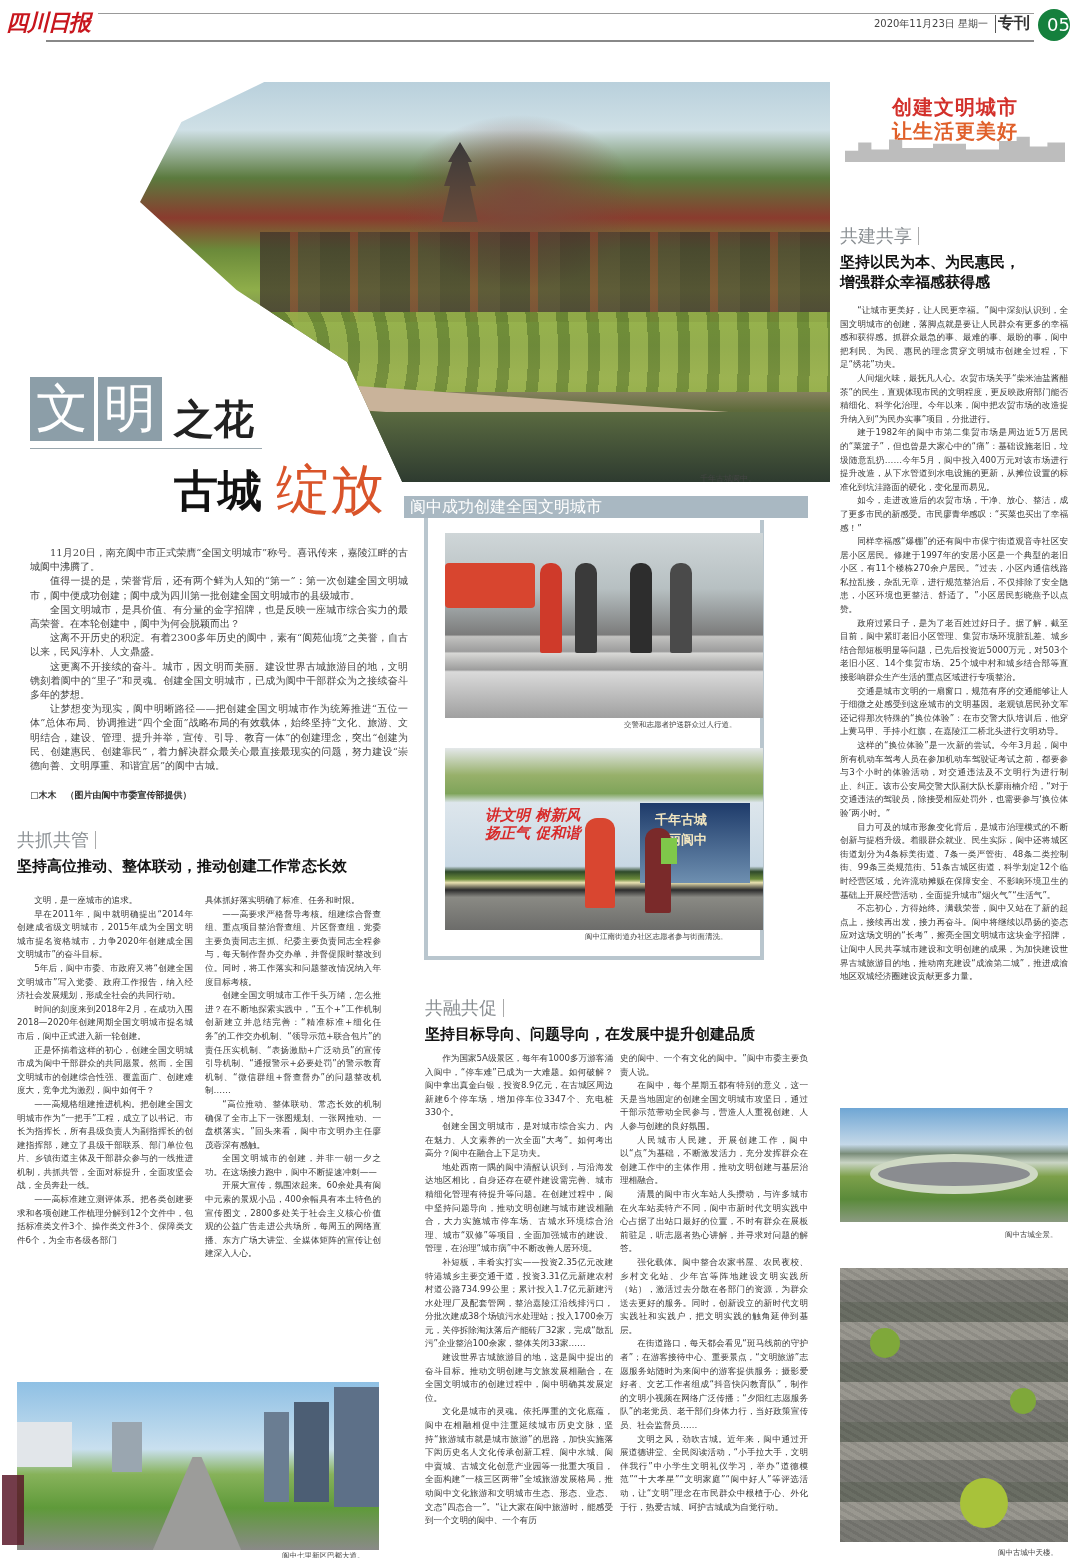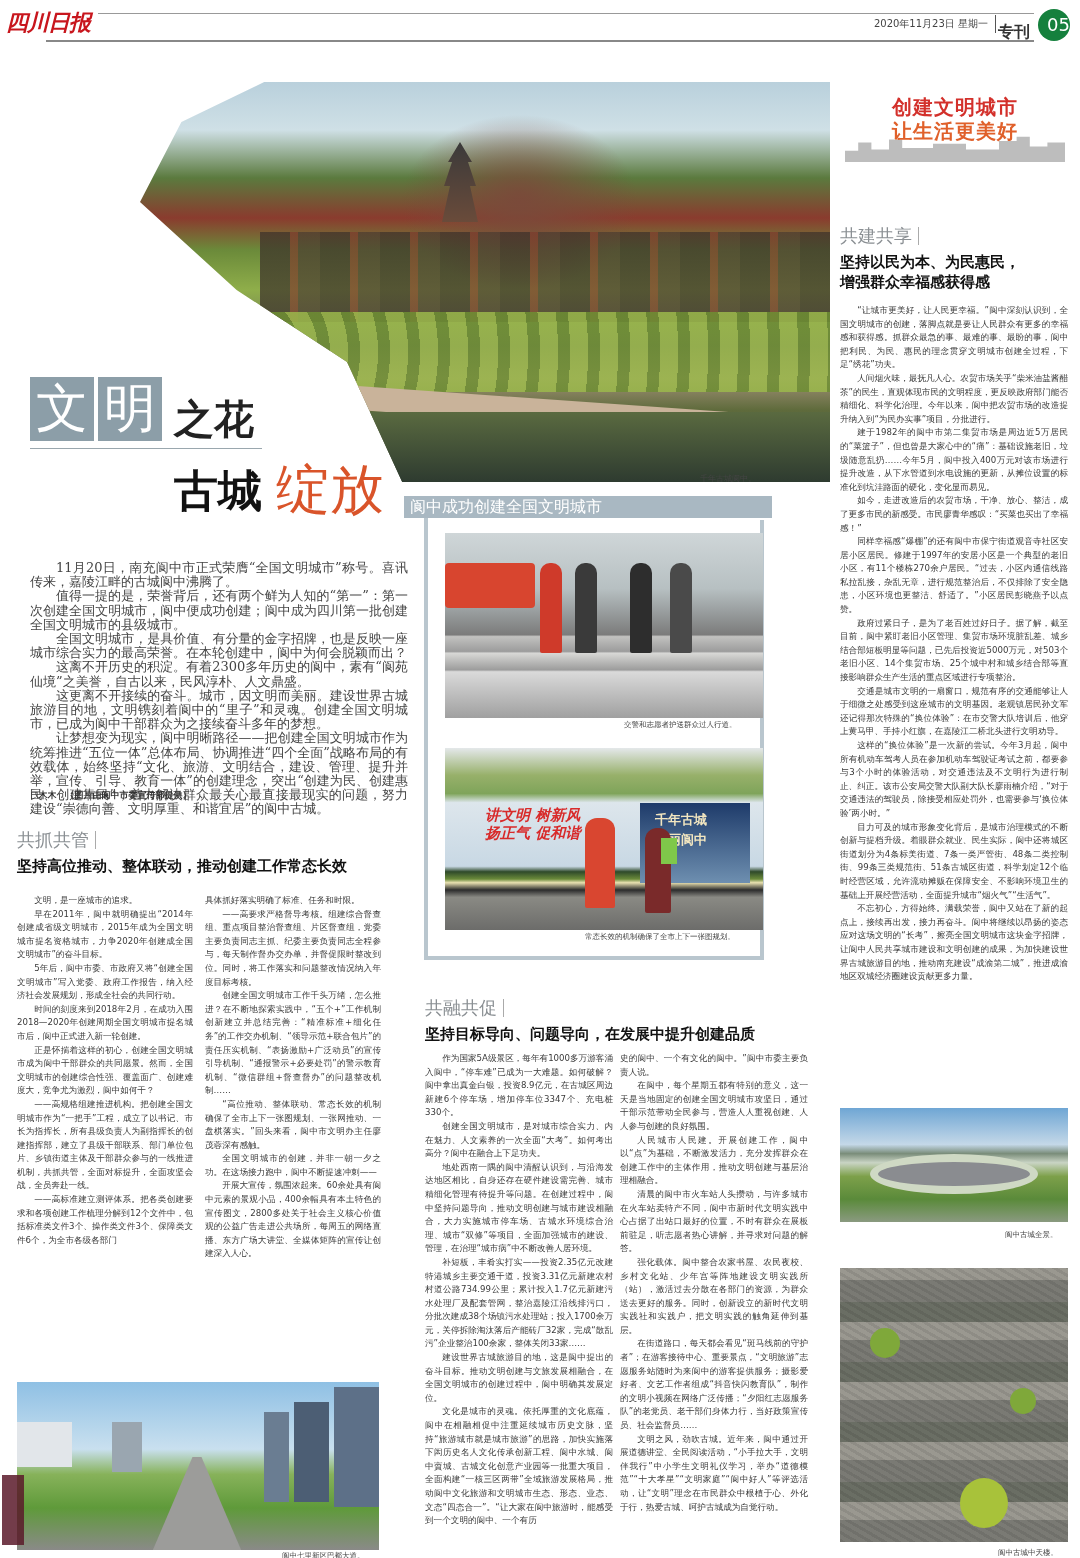--- a/index.html
+++ b/index.html
@@ -6,21 +6,21 @@
   html, body { width: 1080px; height: 1558px; background: #ffffff; overflow: hidden; }
   body { position: relative; font-family: "DejaVu Sans", sans-serif; color: #333; }
 
   
   .masthead { position: absolute; left: 0; top: 0; width: 1080px; height: 44px; }
   .masthead .logo { position: absolute; left: 6px; top: 8px; font-family: "DejaVu Serif", serif; font-size: 22px; font-weight: bold; color: #c8161d; font-style: italic; letter-spacing: -1px; }
   .masthead .rule-top { position: absolute; left: 98px; right: 46px; top: 13px; height: 1px; background: #999; }
   .masthead .rule-bot { position: absolute; left: 46px; right: 46px; top: 40px; height: 2px; background: #888; }
   .masthead .date { position: absolute; right: 92px; top: 17px; font-size: 10px; color: #444; }
   .masthead .sep { position: absolute; right: 84px; top: 15px; width: 1px; height: 18px; background: #555; }
-  .masthead .section { position: absolute; right: 50px; top: 22px; font-size: 16px; font-weight: bold; color: #333; }
+  .masthead .section { position: absolute; right: 50px; top: 13px; font-size: 16px; font-weight: bold; color: #333; }
   .masthead .pagenum { position: absolute; right: 10px; top: 9px; width: 32px; height: 32px; border-radius: 50%; background: #15803d; color: #fff; font-size: 18px; text-align: right; line-height: 32px; }
 
   
   .hero { position: absolute; left: 140px; top: 82px; width: 690px; height: 400px; overflow: hidden;
     background:
       radial-gradient(ellipse at 55% 30%, #7a4a3a 0%, transparent 22%),
       linear-gradient(180deg, #b9d0dc 0%, #cfe0e6 12%, #5b7a3e 24%, #8a3b2e 34%, #6b8a3a 42%, #8fae4a 52%, #6b6b5e 66%, #a39278 74%, #5f6b3c 82%, #3e4a36 100%);
     clip-path: polygon(18% 0, 100% 0, 100% 100%, 38% 100%, 30% 70%, 14% 52%, 0 30%, 6% 10%);
   }
   .hero .pagoda { position: absolute; left: 300px; top: 60px; width: 40px; height: 80px; background: linear-gradient(#3a3a3a, #6a4b3a); clip-path: polygon(50% 0, 80% 25%, 70% 25%, 90% 55%, 75% 55%, 95% 100%, 5% 100%, 25% 55%, 10% 55%, 30% 25%, 20% 25%); }
@@ -30,21 +30,21 @@
   .hero .water { position: absolute; left: 160px; right: 0; bottom: 0; height: 70px; background: linear-gradient(180deg, #5a6a40, #2e3b30); }
   .hero-caption { position: absolute; left: 700px; top: 473px; font-family: "DejaVu Serif", serif; font-size: 8px; color: #444; }
 
   
   .title-wenming { position: absolute; left: 30px; top: 377px; display: flex; gap: 4px; }
   .title-wenming .box { width: 64px; height: 64px; background: #8c9ea8; color: #fff; font-family: "DejaVu Serif", serif; font-size: 52px; line-height: 62px; text-align: center; }
   .title-zhihua { position: absolute; left: 174px; top: 392px; font-size: 40px; font-weight: bold; color: #222; }
   .title-rule { position: absolute; left: 30px; top: 448px; width: 232px; height: 1px; background: #9aa7ae; }
   .title-gucheng { position: absolute; left: 174px; top: 462px; font-size: 44px; font-weight: bold; color: #111; }
   .title-zhanfang { position: absolute; left: 276px; top: 454px; font-family: "DejaVu Serif", serif; font-size: 54px; color: #d9542a; }
-  .subtitle-band { position: absolute; left: 404px; top: 496px; width: 368px; height: 22px; background: #a9b8c2; color: #fff; font-size: 16px; line-height: 22px; padding-left: 6px; }
+  .subtitle-band { position: absolute; left: 404px; top: 496px; width: 404px; height: 22px; background: #a9b8c2; color: #fff; font-size: 16px; line-height: 22px; padding-left: 6px; }
 
   
   .banner { position: absolute; left: 845px; top: 92px; width: 220px; height: 70px; }
   .banner .skyline { position: absolute; left: 0; right: 0; bottom: 0; height: 28px; background: #bdbdbd; clip-path: polygon(0 100%, 0 60%, 6% 60%, 6% 30%, 12% 30%, 12% 55%, 20% 55%, 20% 20%, 26% 20%, 26% 50%, 40% 50%, 40% 35%, 55% 35%, 55% 55%, 70% 55%, 70% 25%, 78% 25%, 78% 10%, 84% 10%, 84% 45%, 92% 45%, 92% 30%, 100% 30%, 100% 100%); }
   .banner .line1, .banner .line2 { position: absolute; left: 0; width: 220px; text-align: center; font-weight: bold; font-size: 20px; letter-spacing: 1px; }
   .banner .line1 { top: 2px; color: #d3302b; }
   .banner .line2 { top: 26px; color: #e0602a; }
 
   
   .sec-kicker { position: absolute; font-family: "DejaVu Serif", serif; font-size: 18px; color: #8a8f93; }
@@ -134,21 +134,21 @@
 <div class="title-wenming">
   <div class="box">文</div>
   <div class="box">明</div>
 </div>
 <div class="title-zhihua">之花</div>
 <div class="title-rule"></div>
 <div class="title-gucheng">古城</div>
 <div class="title-zhanfang">绽放</div>
 <div class="subtitle-band">阆中成功创建全国文明城市</div>
 
-<div class="col serif" style="left:30px; top:546px; width:378px; font-size:13px; line-height:14.2px;margin-top:15px;">
+<div class="col serif" style="left:30px; top:546px; width:378px; font-size:10px; line-height:14.2px;">
   <p>11月20日，南充阆中市正式荣膺“全国文明城市”称号。喜讯传来，嘉陵江畔的古城阆中沸腾了。</p>
   <p>值得一提的是，荣誉背后，还有两个鲜为人知的“第一”：第一次创建全国文明城市，阆中便成功创建；阆中成为四川第一批创建全国文明城市的县级城市。</p>
   <p>全国文明城市，是具价值、有分量的金字招牌，也是反映一座城市综合实力的最高荣誉。在本轮创建中，阆中为何会脱颖而出？</p>
   <p>这离不开历史的积淀。有着2300多年历史的阆中，素有“阆苑仙境”之美誉，自古以来，民风淳朴、人文鼎盛。</p>
   <p>这更离不开接续的奋斗。城市，因文明而美丽。建设世界古城旅游目的地，文明镌刻着阆中的“里子”和灵魂。创建全国文明城市，已成为阆中干部群众为之接续奋斗多年的梦想。</p>
   <p>让梦想变为现实，阆中明晰路径——把创建全国文明城市作为统筹推进“五位一体”总体布局、协调推进“四个全面”战略布局的有效载体，始终坚持“文化、旅游、文明结合，建设、管理、提升并举，宣传、引导、教育一体”的创建理念，突出“创建为民、创建惠民、创建靠民”，着力解决群众最关心最直接最现实的问题，努力建设“崇德向善、文明厚重、和谐宜居”的阆中古城。</p>
 </div>
 <div class="byline">□木木　（图片由阆中市委宣传部提供）</div>
 
 <div class="sec-kicker" style="left:17px; top:828px;">共抓共管</div>
@@ -185,21 +185,21 @@
 <div class="photo2">
   <div class="wall2"></div>
   <div class="slogan1" style="white-space:pre;">讲文明 树新风
 扬正气 促和谐</div>
   <div class="slogan2" style="white-space:pre;">千年古城
 美丽阆中</div>
   <div class="vol1"></div>
   <div class="vol2"></div>
   <div class="tank"></div>
 </div>
-<div class="cap2">常态长效的机制确保了全市上下一张图规划。</div>
+<div class="cap2">阆中江南街道办社区志愿者参与街面清洗。</div>
 
 <div class="sec-kicker" style="left:425px; top:996px;">共融共促</div>
 <div class="sec-head" style="left:425px; top:1024px;">坚持目标导向、问题导向，在发展中提升创建品质</div>
 <div class="col" style="left:425px; top:1052px; width:188px; height:504px; overflow:hidden;">
   <p>作为国家5A级景区，每年有1000多万游客涌入阆中，“停车难”已成为一大难题。如何破解？阆中拿出真金白银，投资8.9亿元，在古城区周边新建6个停车场，增加停车位3347个、充电桩330个。</p>
   <p>创建全国文明城市，是对城市综合实力、内在魅力、人文素养的一次全面“大考”。如何考出高分？阆中在融合上下足功夫。</p>
   <p>地处西南一隅的阆中清醒认识到，与沿海发达地区相比，自身还存在硬件建设需完善、城市精细化管理有待提升等问题。在创建过程中，阆中坚持问题导向，推动文明创建与城市建设相融合，大力实施城市停车场、古城水环境综合治理、城市“双修”等项目，全面加强城市的建设、管理，在治理“城市病”中不断改善人居环境。</p>
   <p>补短板，丰肴实打实——投资2.35亿元改建特港城乡主要交通干道，投资3.31亿元新建农村村道公路734.99公里；累计投入1.7亿元新建污水处理厂及配套管网，整治嘉陵江沿线排污口，分批次建成38个场镇污水处理站；投入1700余万元，关停拆除淘汰落后产能砖厂32家，完成“散乱污”企业整治100余家，整体关闭33家……</p>
   <p>建设世界古城旅游目的地，这是阆中提出的奋斗目标。推动文明创建与文旅发展相融合，在全国文明城市的创建过程中，阆中明确其发展定位。</p>
   <p>文化是城市的灵魂。依托厚重的文化底蕴，阆中在相融相促中注重延续城市历史文脉，坚持“旅游城市就是城市旅游”的思路，加快实施落下闳历史名人文化传承创新工程、阆中水城、阆中賨城、古城文化创意产业园等一批重大项目，全面构建“一核三区两带”全域旅游发展格局，推动阆中文化旅游和文明城市生态、形态、业态、文态“四态合一”。“让大家在阆中旅游时，能感受到一个文明的阆中、一个有历</p>

